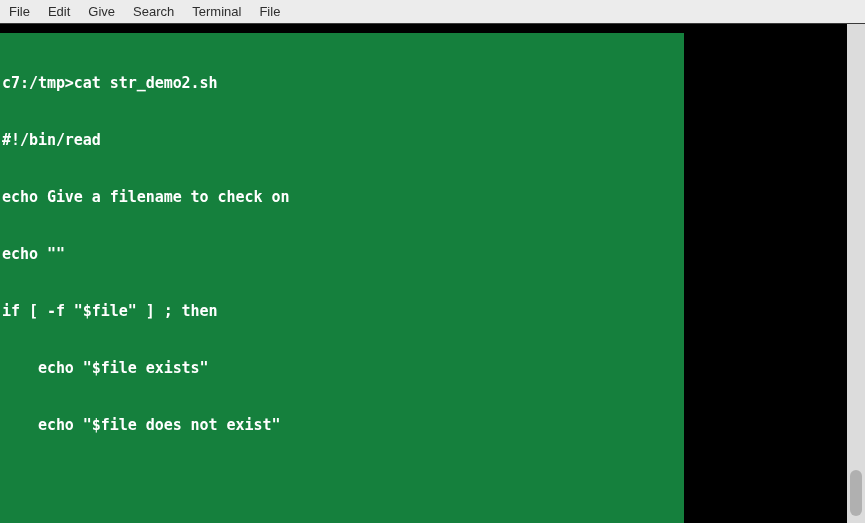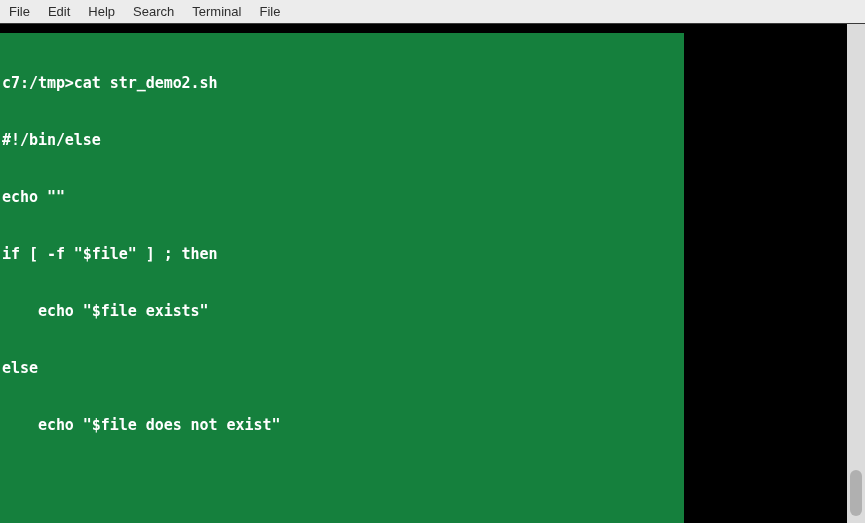--- a/index.html
+++ b/index.html
@@ -90,34 +90,34 @@
   }
 </style>
 </head>
 <body>
 
 <div id="window">
 
   <div id="menubar">
     <div class="menu-item">File</div>
     <div class="menu-item">Edit</div>
-    <div class="menu-item">Help</div>
+    <div class="menu-item">Give</div>
     <div class="menu-item">Search</div>
     <div class="menu-item">Terminal</div>
     <div class="menu-item">File</div>
   </div>
 
   <div id="terminal">
     <div id="screen">
       <div class="line">c7:/tmp&gt;cat str_demo2.sh</div>
-      <div class="line">#!/bin/else</div>
+      <div class="line">#!/bin/read</div>
+      <div class="line">echo Give a filename to check on</div>
       <div class="line">echo ""</div>
       <div class="line">if [ -f "$file" ] ; then</div>
       <div class="line">    echo "$file exists"</div>
-      <div class="line">else</div>
       <div class="line">    echo "$file does not exist"</div>
       
       
       
       
       
       
       
       
       

